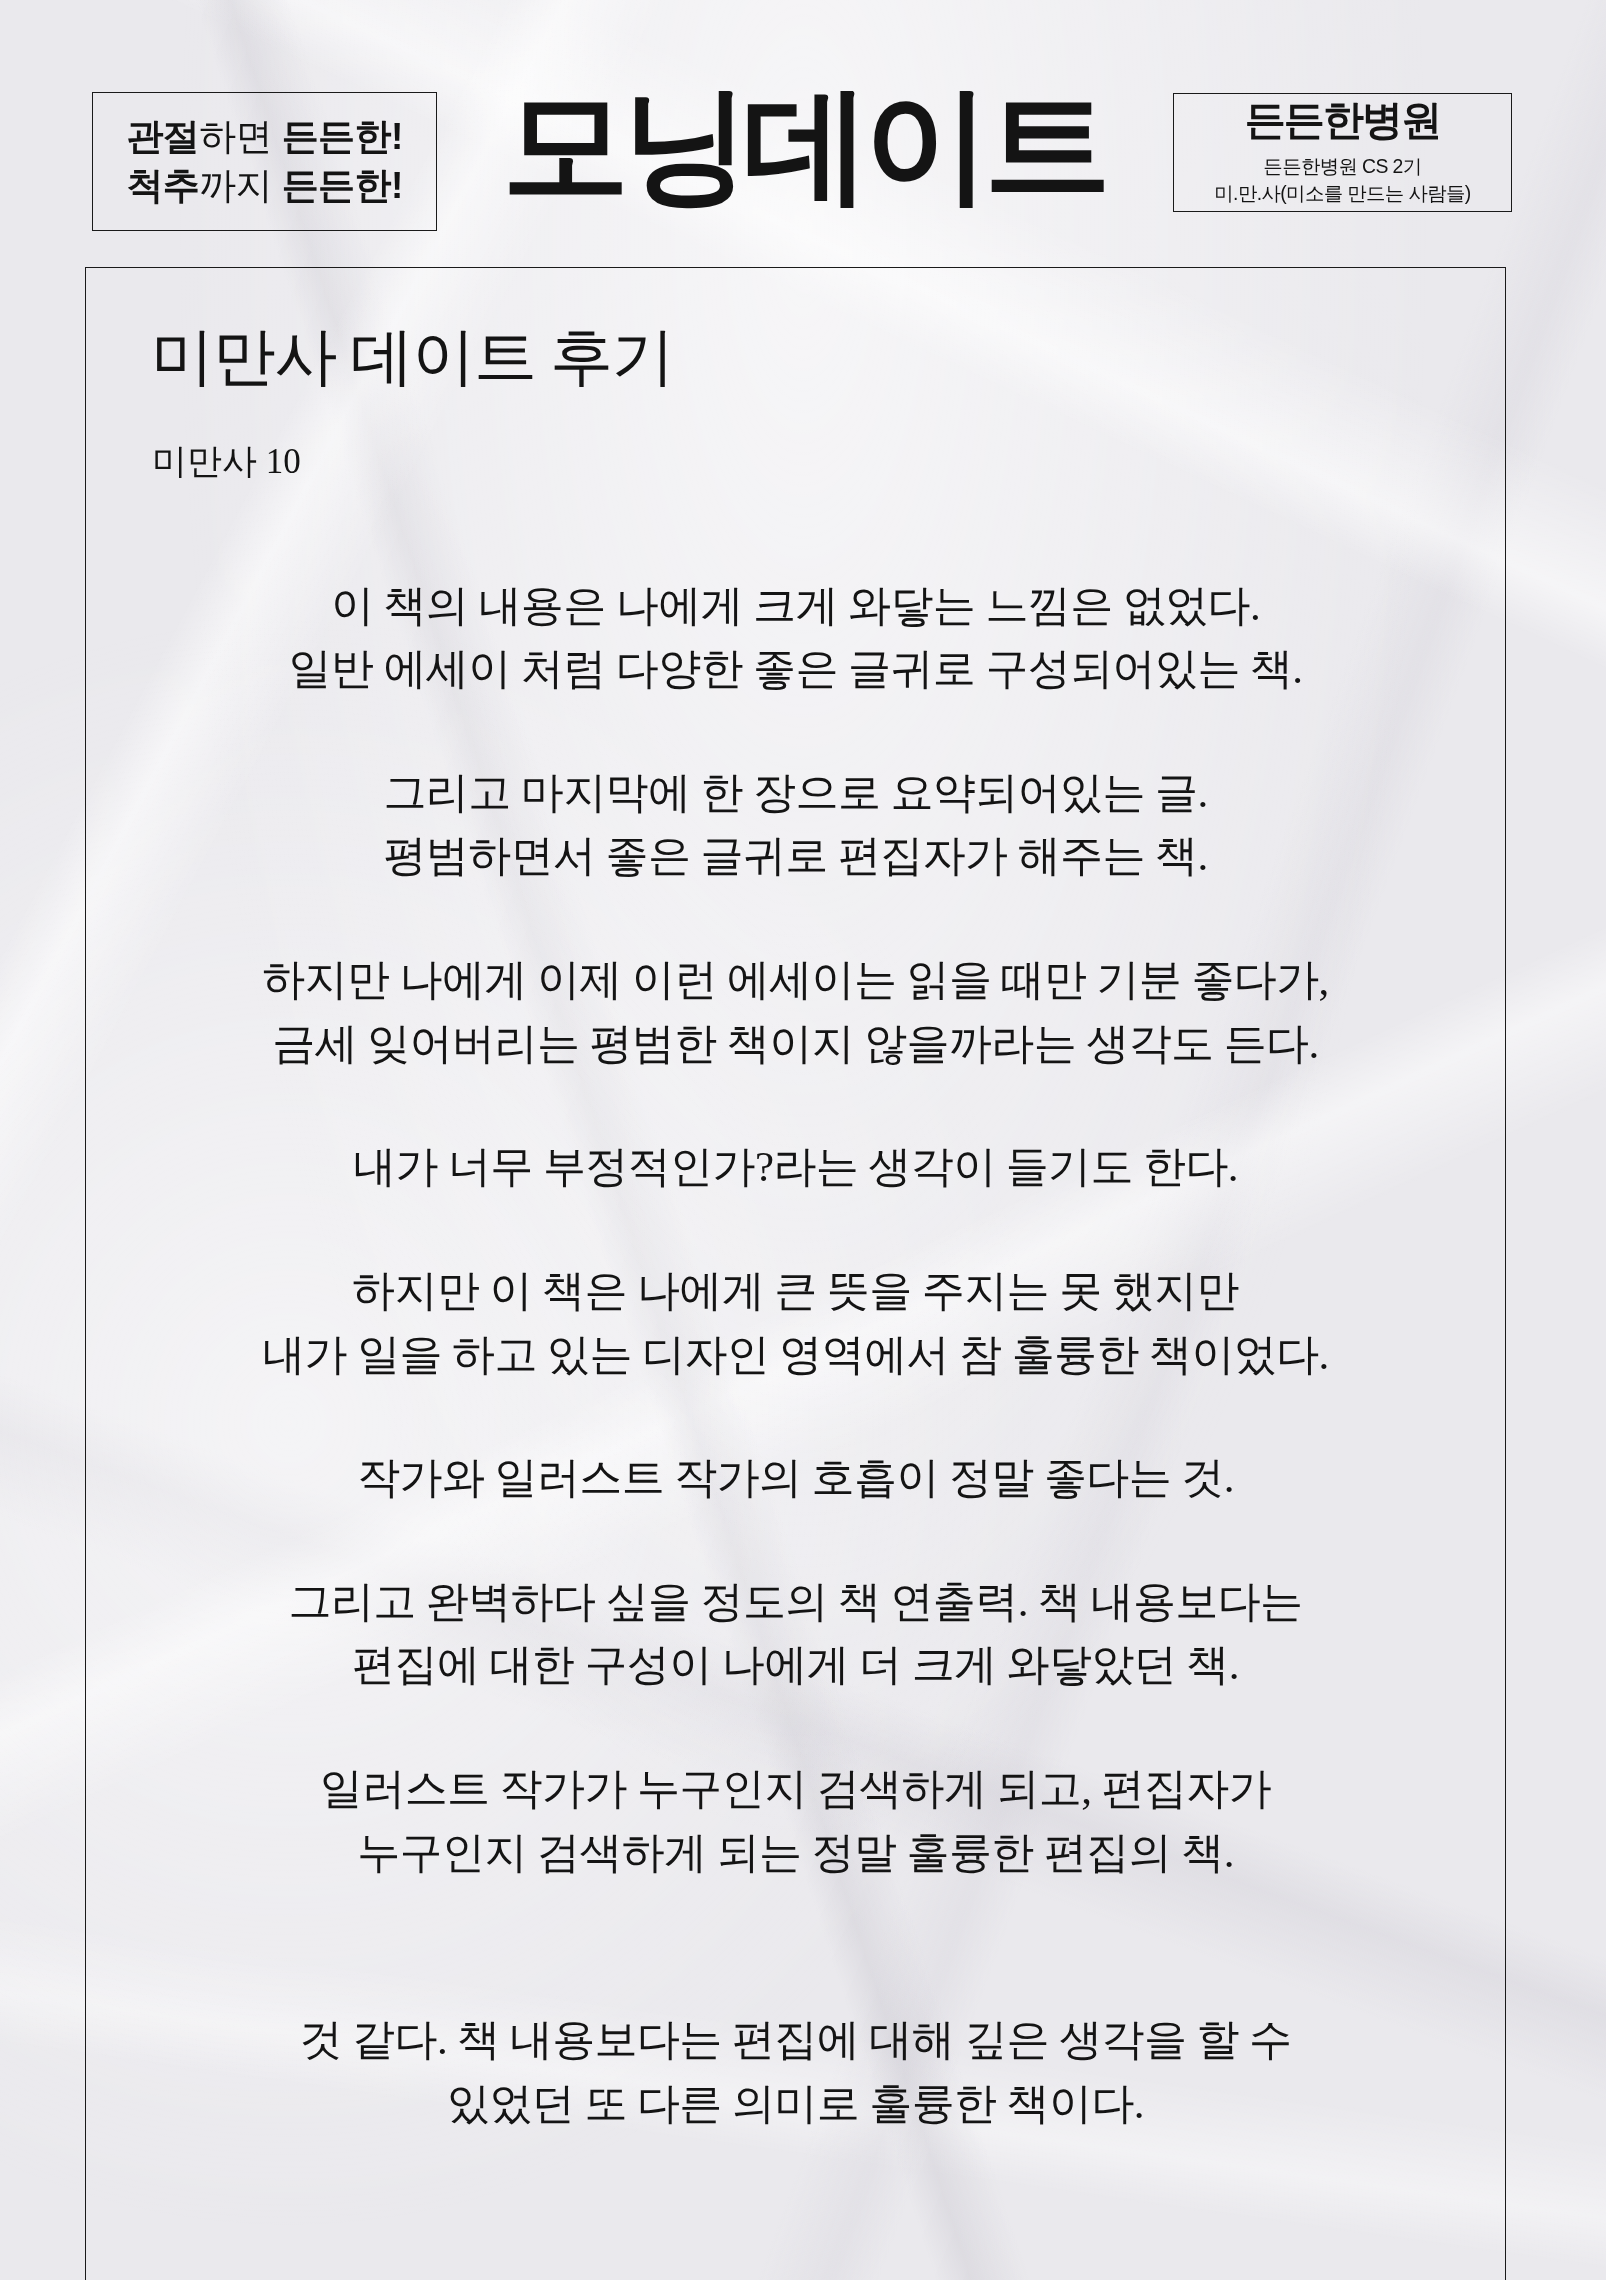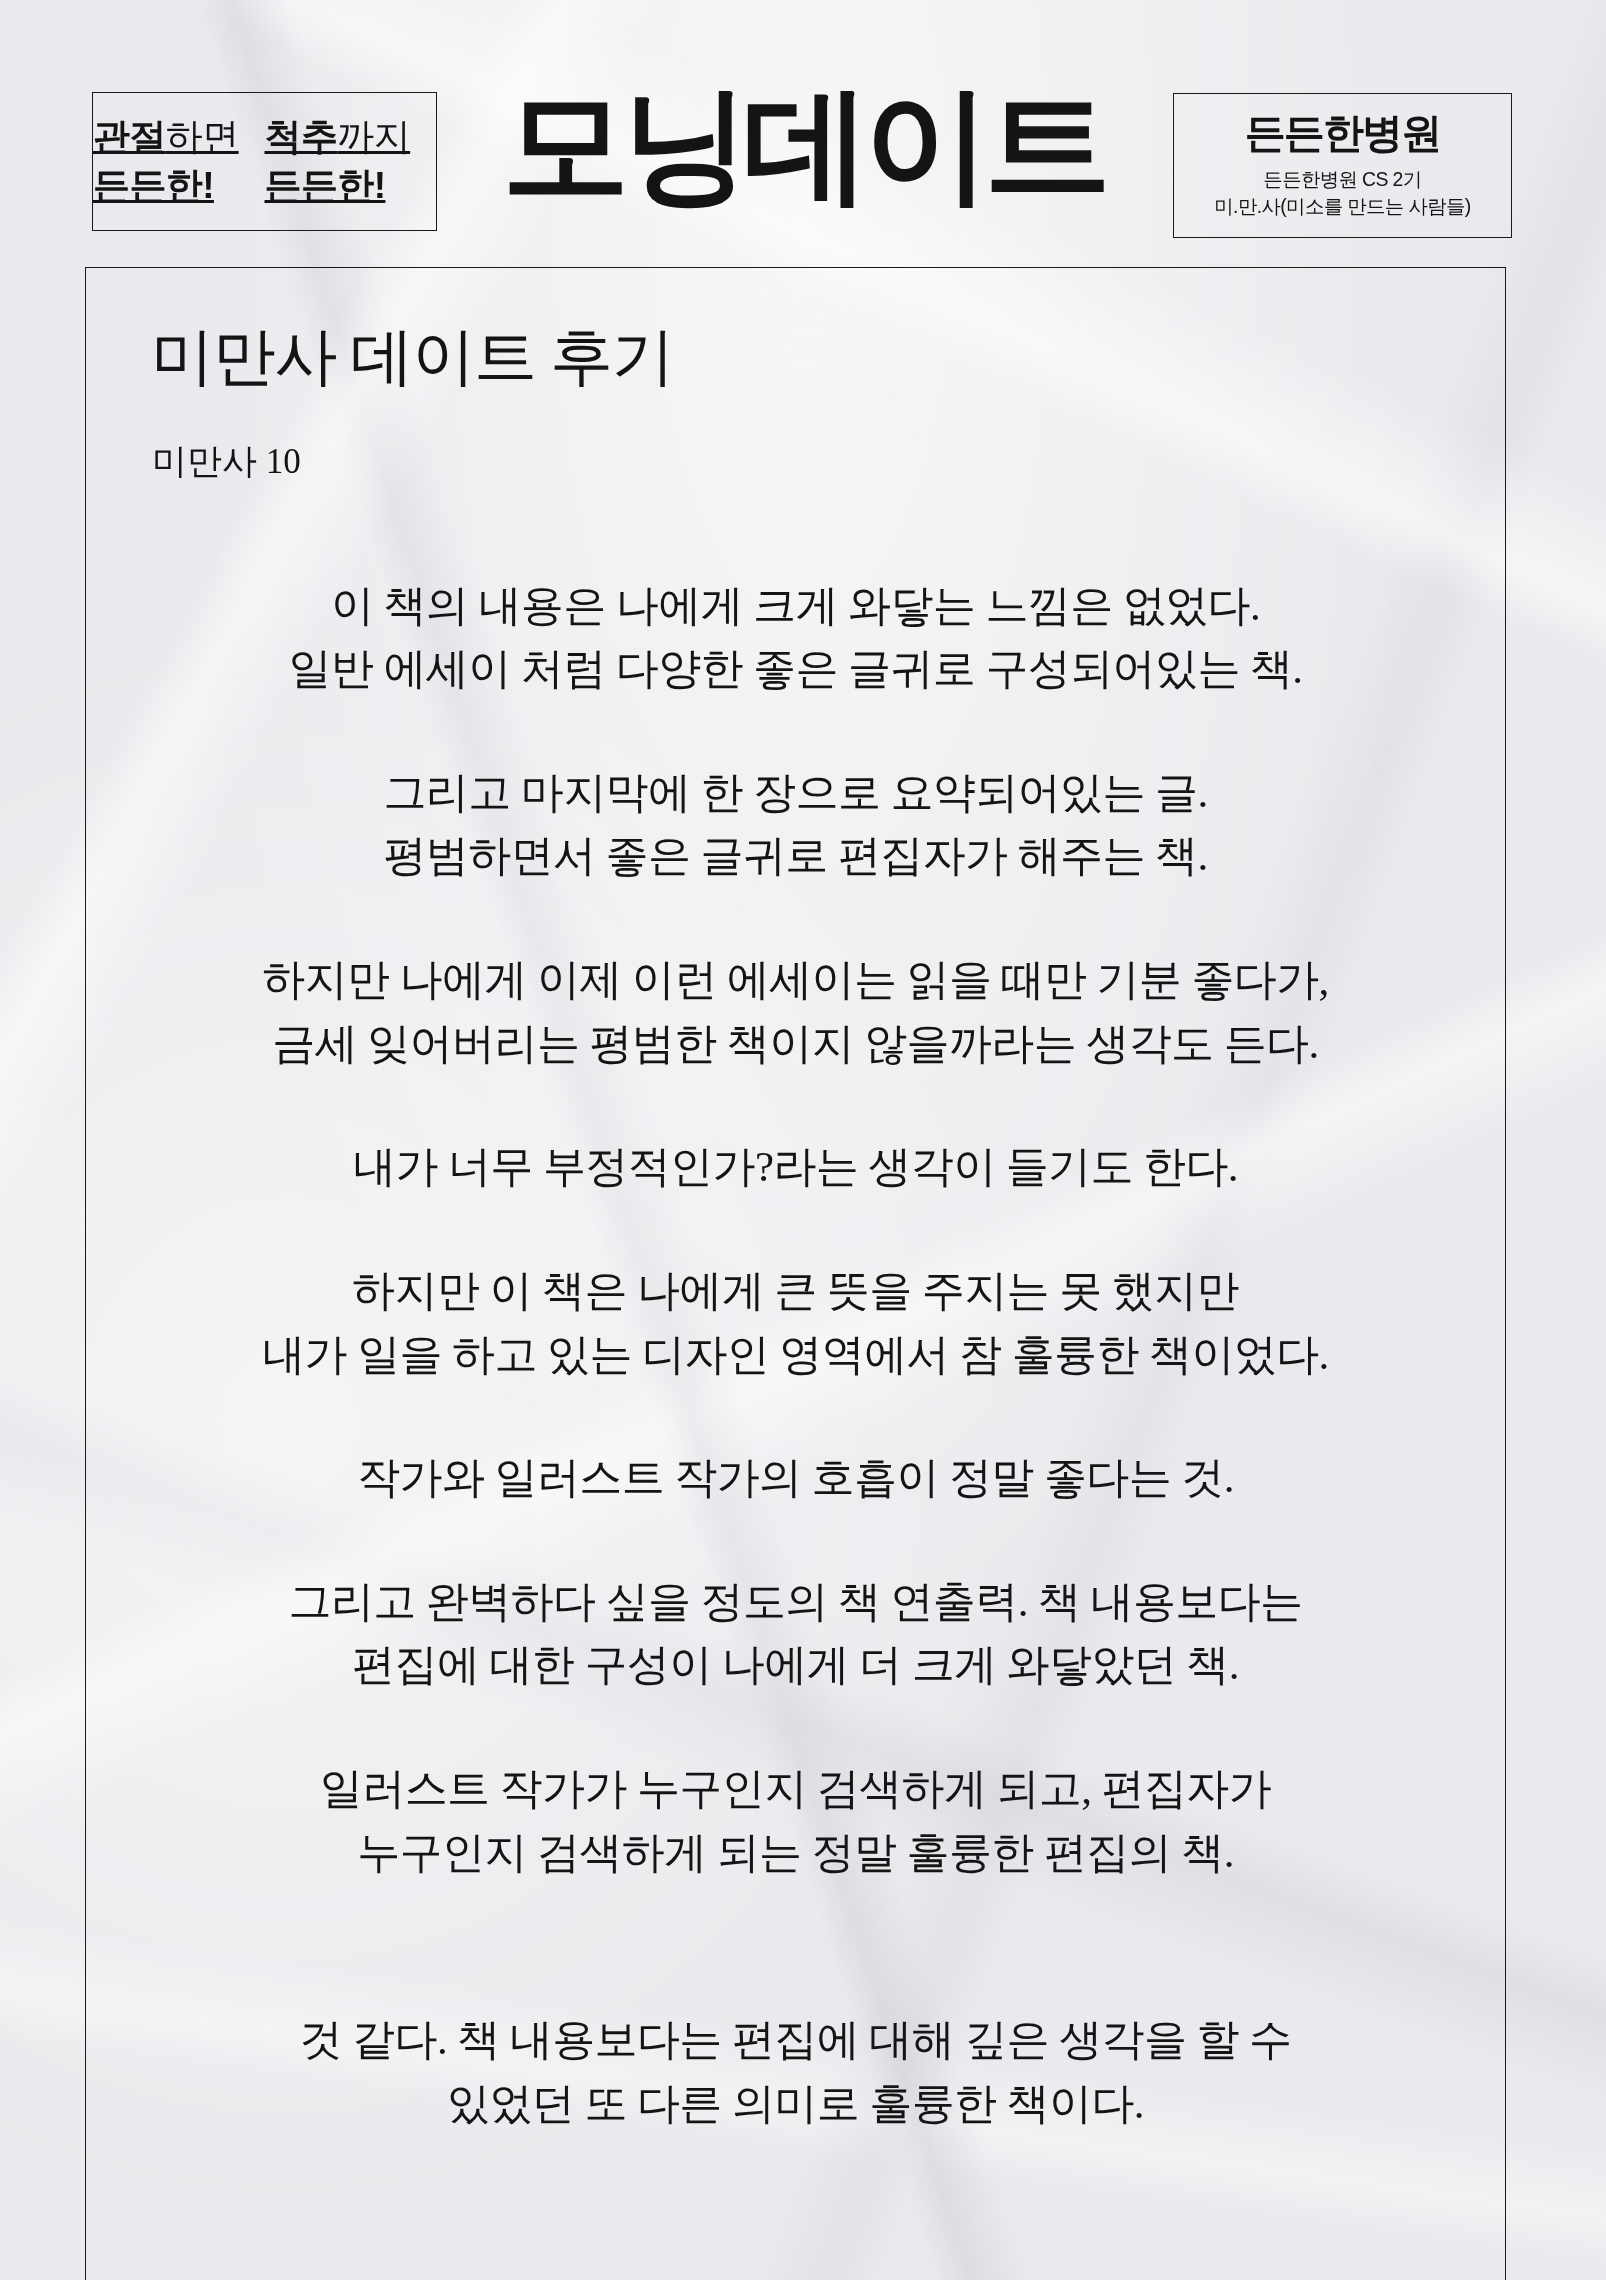--- a/index.html
+++ b/index.html
@@ -21,33 +21,33 @@
   }
   body::after{ 
     content:"";position:absolute;left:0;right:0;bottom:0;height:15.5px;background:#ffffff;
   }
   .gothic{font-family:"Liberation Sans","DejaVu Sans",sans-serif;}
 
   
   .slogan-box{
     position:absolute;left:92px;top:92px;width:345px;height:139px;
     border:1.9px solid #1a1a1a;box-sizing:border-box;
-    display:flex;flex-direction:row;justify-content:center;align-items:center;
-    font-size:37px;line-height:1.32;letter-spacing:-0.6px;text-decoration:underline;
+    display:flex;flex-direction:column;justify-content:center;align-items:center;
+    font-size:37px;line-height:1.32;letter-spacing:-0.6px;
   }
   .slogan-line b{font-weight:800;}
   .slogan-line span{font-weight:400;}
 
   .masthead{
     position:absolute;left:0;right:0;top:76px;text-align:center;
     font-size:127px;line-height:1.1;font-weight:700;letter-spacing:-6.5px;
   }
 
   .hospital-box{
-    position:absolute;left:1173px;top:93px;width:339px;height:145px;
+    position:absolute;left:1173px;top:93px;width:339px;height:119px;
     border:1.9px solid #1a1a1a;box-sizing:border-box;
     display:flex;flex-direction:column;justify-content:center;align-items:center;
     text-align:center;
   }
   .hospital-name{font-size:41px;font-weight:900;letter-spacing:-1.9px;line-height:1.1;margin-bottom:10.4px;}
   .hospital-sub{font-size:19.4px;line-height:1.4;font-weight:400;letter-spacing:-0.6px;}
 
   
   .sheet{
     position:absolute;left:85px;top:267px;width:1421px;height:2172px;

